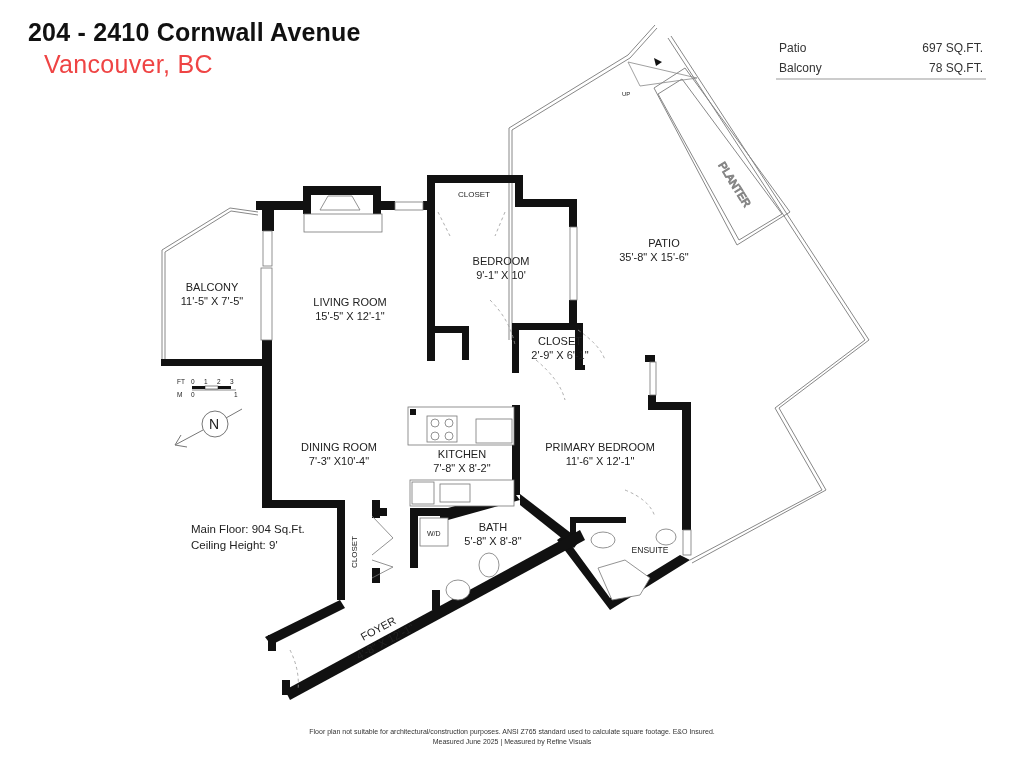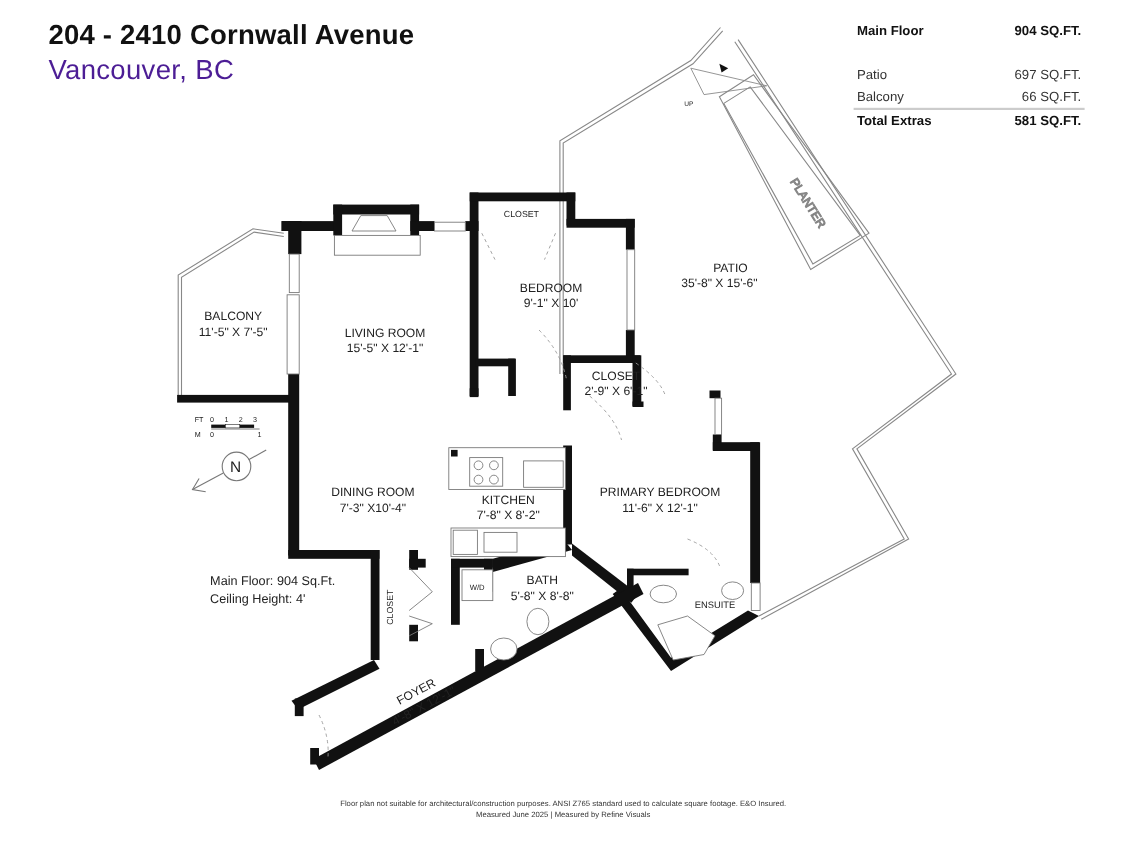--- a/index.html
+++ b/index.html
@@ -1,54 +1,46 @@
 <!DOCTYPE html>
 <html><head>
 <meta charset="utf-8">
 <style>
   html, body { margin:0; padding:0; background:#ffffff; }
   body { width:1024px; height:768px; position:relative; overflow:hidden; font-family:"Liberation Sans", sans-serif; color:#111; }
-  .title { position:absolute; left:44px; top:18px; font-size:25px; font-weight:bold; letter-spacing:0.2px; }
-  .subtitle { position:absolute; left:44px; top:50px; font-size:25px; font-weight:normal; color:#4c1d95; letter-spacing:0.3px; }
+  .title { position:absolute; left:28px; top:18px; font-size:25px; font-weight:bold; letter-spacing:0.2px; }
+  .subtitle { position:absolute; left:44px; top:50px; font-size:25px; font-weight:normal; color:#ef4444; letter-spacing:0.3px; }
   .sqft-table { position:absolute; left:776px; top:18px; width:210px; font-size:12px; }
   .sqft-row { display:flex; justify-content:space-between; height:20px; align-items:center; padding:0 3px; }
   .sqft-row.bold { font-weight:bold; }
   .sqft-row.light { color:#333; }
   .sqft-gap { height:20px; }
   .sqft-divider { border-top:2px solid #ccc; margin:0; }
   .plan { position:absolute; left:0; top:0; }
   .plan text { font-family:"Liberation Sans", sans-serif; fill:#222; }
   .footer { position:absolute; left:0; width:1024px; top:727px; text-align:center; font-size:7px; color:#333; line-height:10px; }
   .note { position:absolute; left:191px; top:521px; font-size:11.5px; color:#222; line-height:16px; }
 </style>
 </head>
 <body>
 
 <div class="title">204 - 2410 Cornwall Avenue</div>
 <div class="subtitle">Vancouver, BC</div>
 
 <div class="sqft-table">
-  <div class="sqft-row bold">
-    <span>Main Floor</span>
-    <span>904 SQ.FT.</span>
-  </div>
   <div class="sqft-gap"></div>
   <div class="sqft-row light">
     <span>Patio</span>
     <span>697 SQ.FT.</span>
   </div>
   <div class="sqft-row light">
     <span>Balcony</span>
-    <span>66 SQ.FT.</span>
+    <span>78 SQ.FT.</span>
   </div>
   <div class="sqft-divider"></div>
-  <div class="sqft-row bold">
-    <span>Total Extras</span>
-    <span>581 SQ.FT.</span>
-  </div>
 </div>
 
 <svg class="plan" width="1024" height="768" viewBox="0 0 1024 768">
 
   <g fill="none" stroke="#888" stroke-width="1">
     <polyline points="509,340 509,128 628,55 655,25"></polyline>
     <polyline points="512,340 512,130 630,58 657,28"></polyline>
     <polyline points="668,38 865,340 775,408 822,490 690,560"></polyline>
     <polyline points="671,36 869,340 779,408 826,490 692,563"></polyline>
   </g>
@@ -229,19 +221,19 @@
     <circle cx="215" cy="424" r="13"></circle>
     <line x1="226" y1="418" x2="242" y2="409"></line>
     <line x1="203" y1="430" x2="175" y2="445"></line>
     <polyline points="181,435 175,445 187,447"></polyline>
     <text x="209" y="429" font-size="14" fill="#777" stroke="none">N</text>
   </g>
 </svg>
 
 <div class="note">
   <div>Main Floor: 904 Sq.Ft.</div>
-  <div>Ceiling Height: 4'</div>
+  <div>Ceiling Height: 9'</div>
 </div>
 
 <div class="footer">
   <div>Floor plan not suitable for architectural/construction purposes. ANSI Z765 standard used to calculate square footage. E&amp;O Insured.</div>
   <div>Measured June 2025 | Measured by Refine Visuals</div>
 </div>
 
 </body></html>

